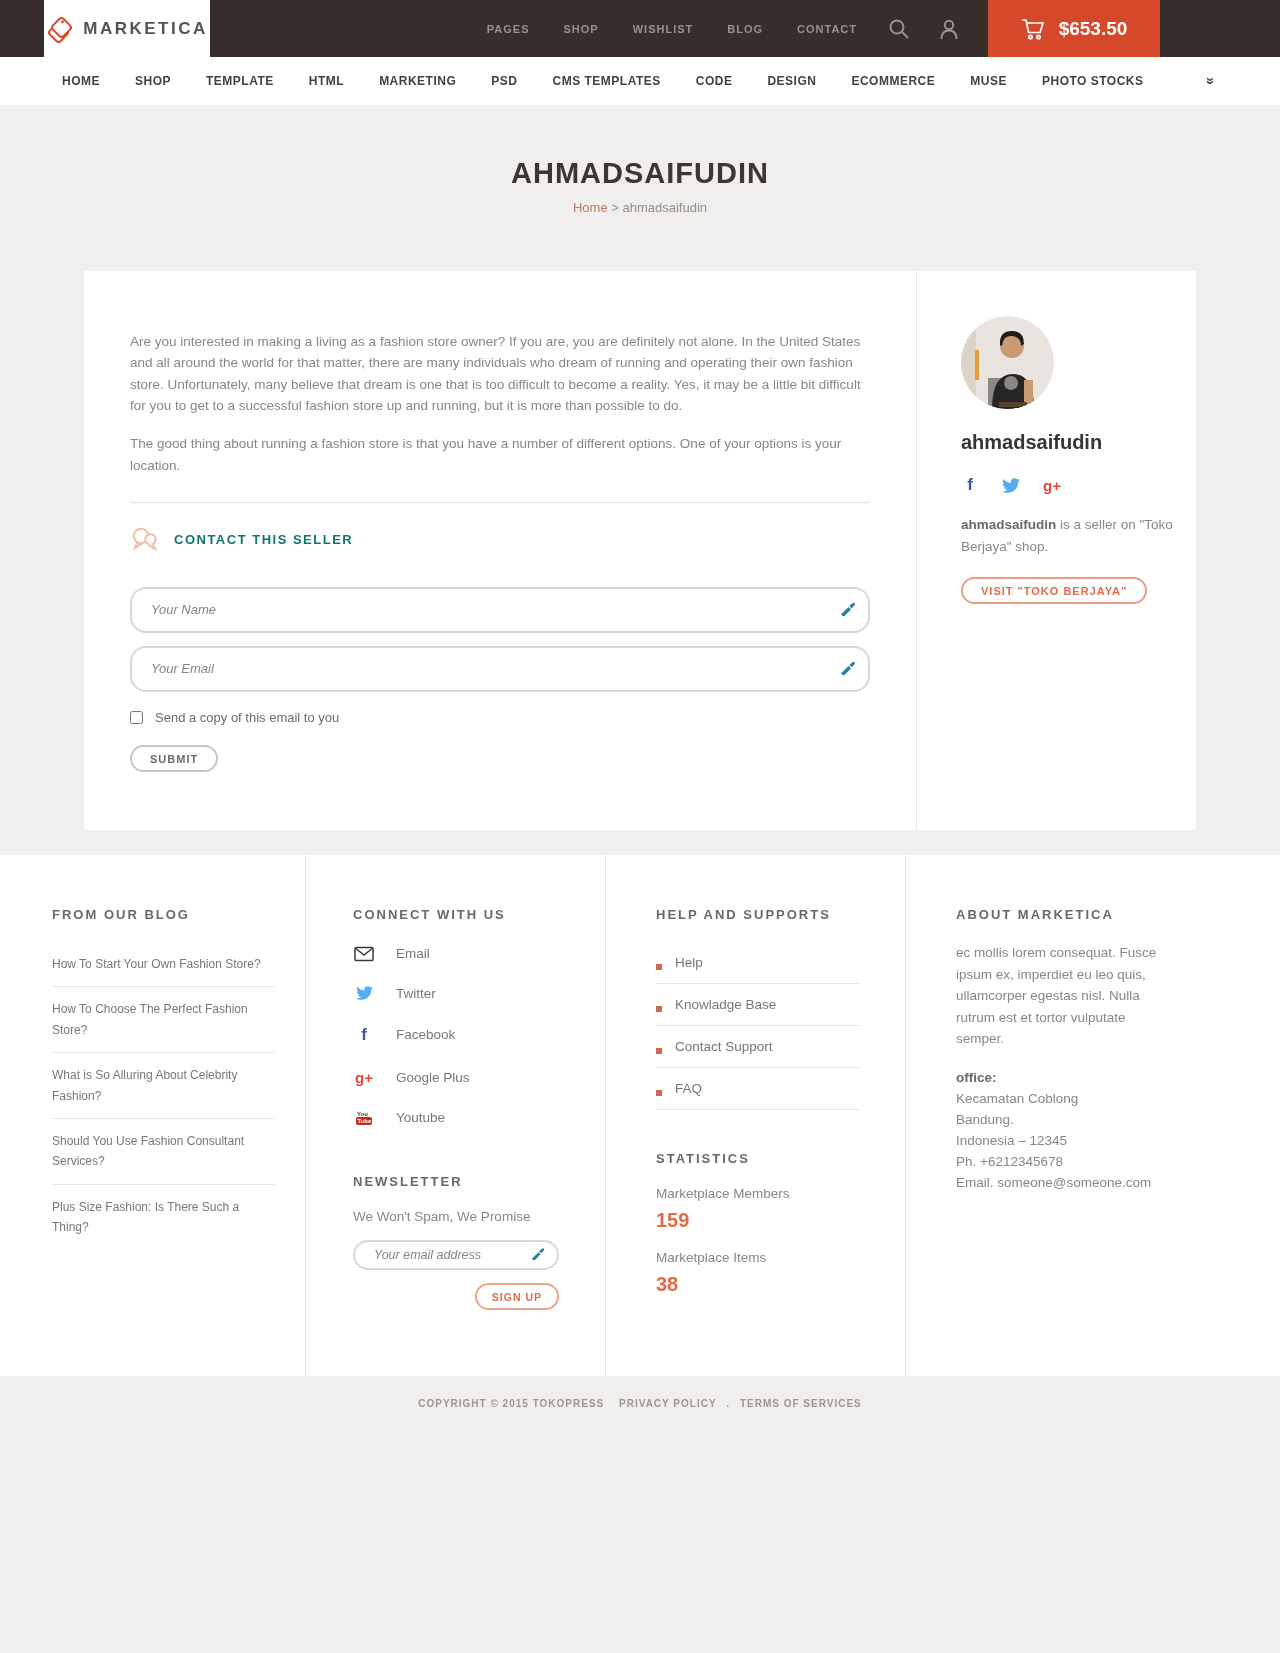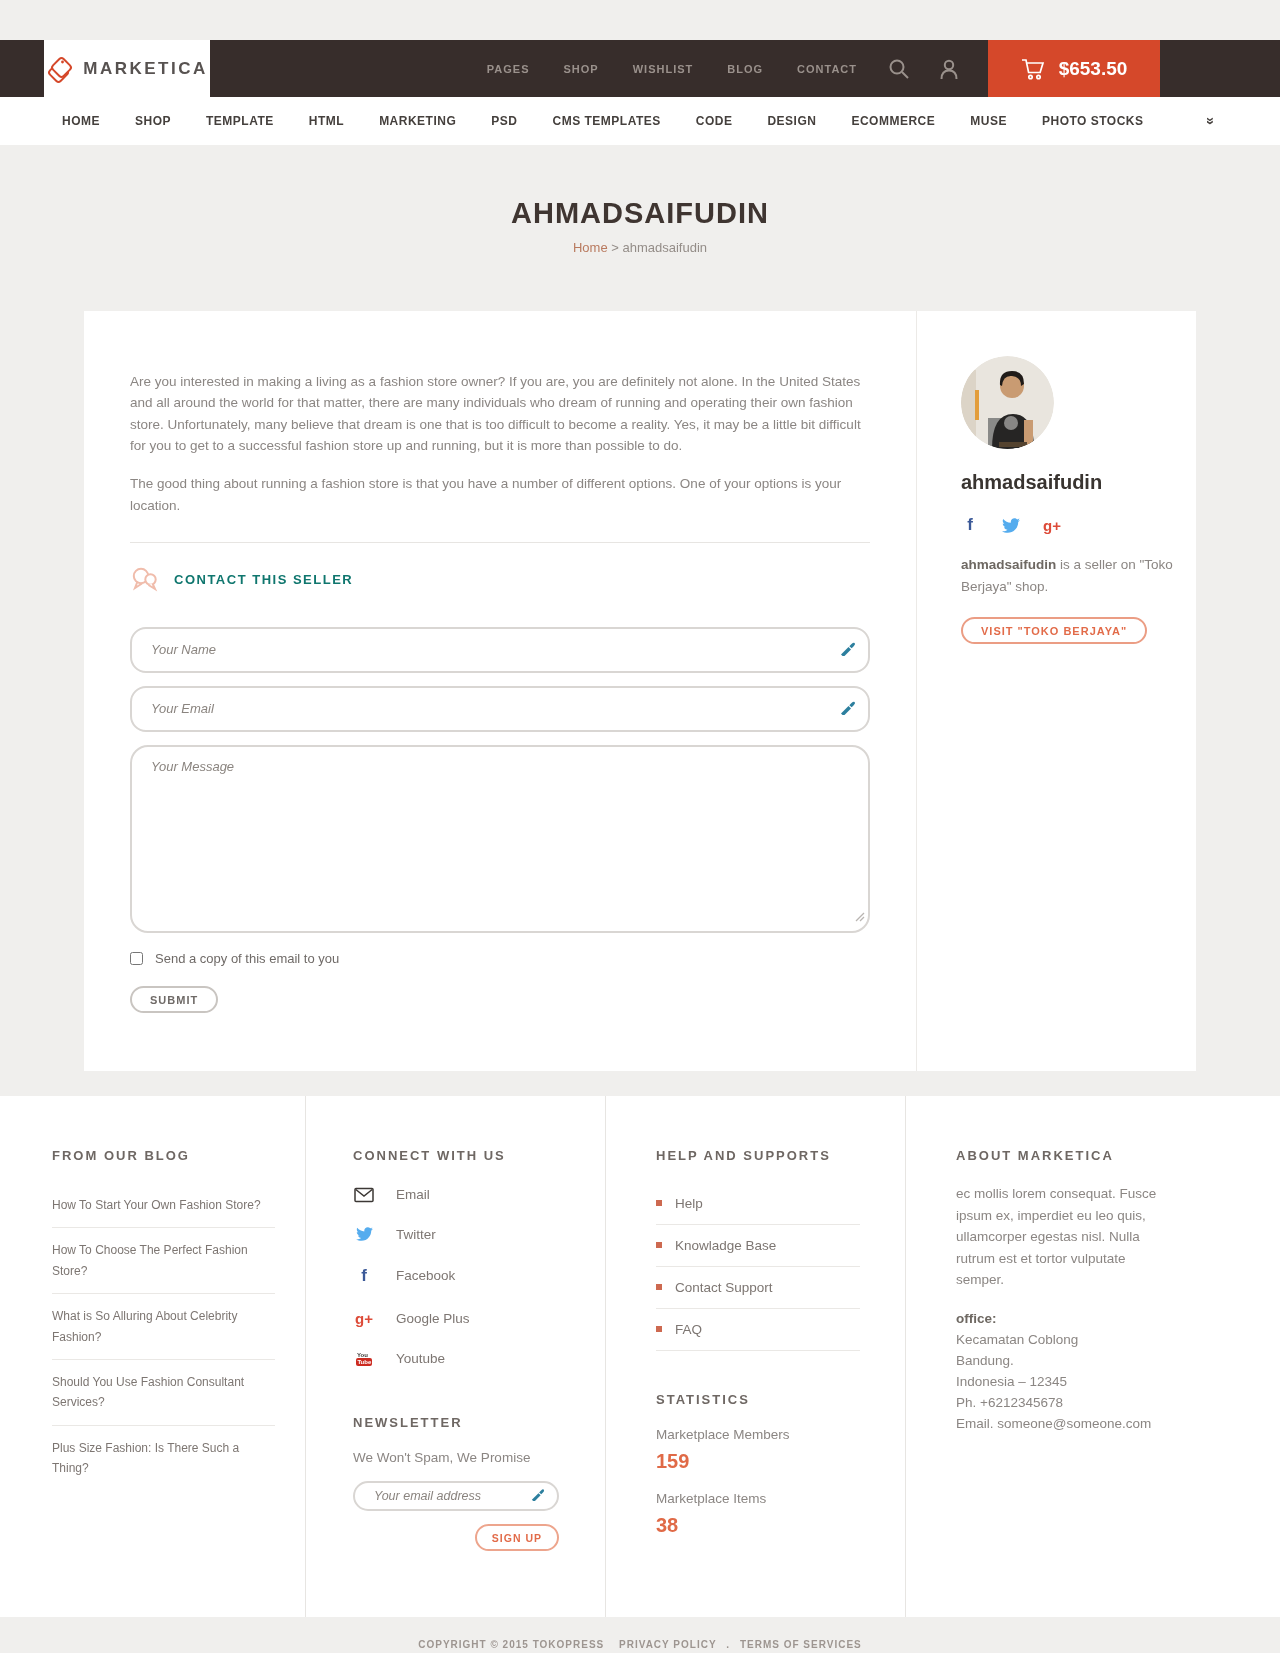--- a/index.html
+++ b/index.html
@@ -3,21 +3,21 @@
 <meta charset="utf-8">
 <style>
   * { box-sizing: border-box; margin: 0; padding: 0; }
   body {
     width: 1280px; margin: 0 auto;
     background: #f0efed;
     font-family: "Liberation Sans", sans-serif;
     color: #7d7672;
   }
   
-  .topbar { position: relative; height: 57px; background: #372d2b; display: flex; align-items: center; justify-content: flex-end; margin-top: 40px; }
+  .topbar { position: relative; height: 57px; background: #372d2b; display: flex; align-items: center; justify-content: flex-end; }
   .logo-box { position: absolute; left: 44px; top: 0; width: 166px; height: 57px; background: #fff; display: flex; align-items: center; justify-content: center; gap: 9px; }
   .logo-text { font-size: 17px; font-weight: bold; letter-spacing: 2.5px; color: #575250; }
   .topnav { display: flex; align-items: center; }
   .topnav .tlink { padding: 0 17px; font-size: 11px; font-weight: bold; letter-spacing: 1px; color: #9a918c; cursor: pointer; }
   .icon-btn { padding: 0 14px; cursor: pointer; display: flex; align-items: center; }
   .cart-btn { width: 172px; height: 57px; margin-right: 120px; margin-left: 14px; background: #d5482a; display: flex; align-items: center; justify-content: center; gap: 12px; cursor: pointer; }
   .cart-total { color: #fff; font-size: 19px; font-weight: bold; }
   
   .mainnav { height: 48px; background: #fff; display: flex; align-items: center; padding-left: 62px; }
   .mainnav .mlink { margin-right: 35px; font-size: 12px; font-weight: bold; letter-spacing: .5px; color: #45403d; cursor: pointer; white-space: nowrap; }
@@ -72,21 +72,21 @@
   .connect-row { display: flex; align-items: center; gap: 21px; margin-top: 24px; cursor: pointer; }
   .connect-row .cicon { width: 22px; display: flex; justify-content: center; }
   .connect-label { font-size: 13.5px; color: #7d7672; }
   .news-block { margin-top: 48px; }
   .news-tag { font-size: 13.5px; color: #8b8683; margin-bottom: 16px; }
   .news-field { position: relative; }
   .news-input { width: 100%; height: 30px; border: 2px solid #d9d6d3; border-radius: 15px; padding: 0 36px 0 19px; font-family: "Liberation Sans", sans-serif; font-size: 12.5px; color: #6f6a66; outline: none; }
   .news-input::placeholder { font-style: italic; color: #8a847f; opacity: 1; }
   .signup-row { text-align: right; margin-top: 13px; }
   .signup-btn { border-color: #eda58d; color: #e26b49; font-size: 10.5px; padding: 6px 15px 5px 15px; }
-  .help-item { display: flex; align-items: center; gap: 13px; font-size: 13.5px; color: #7d7672; padding: 13px 0; border-bottom: 1px solid #eae8e5; cursor: pointer; }
+  .help-item { display: flex; align-items: flex-end; gap: 13px; font-size: 13.5px; color: #7d7672; padding: 13px 0; border-bottom: 1px solid #eae8e5; cursor: pointer; }
   .sq-bullet { width: 6px; height: 6px; background: #cd6950; flex: 0 0 auto; }
   .stats-block { margin-top: 41px; }
   .stat-label { font-size: 13.5px; color: #8b8683; margin-top: 18px; }
   .stat-value { font-size: 20px; font-weight: bold; color: #e06a47; margin-top: 8px; }
   .about-text { font-size: 13.5px; line-height: 1.6; color: #8b8683; }
   .office-block { margin-top: 18px; font-size: 13.5px; line-height: 1.55; color: #8b8683; }
   .office-label { font-weight: bold; color: #6e6862; }
   
   .bottombar { height: 140px; padding-top: 22px; text-align: center; font-size: 10px; font-weight: bold; letter-spacing: 1px; color: #9d9590; }
   .bottombar .blink { cursor: pointer; }
@@ -195,29 +195,20 @@
       </span>
     </div>
     <div class="field">
       <input class="txt-input" type="text" placeholder="Your Email" style="">
       <span class="pen-wrap">
         <svg width="16" height="16" viewBox="0 0 16 16">
           <g fill="#2c7f9e">
             <path d="M1 14.5 L8.5 7 l2.5 2.5 L3.5 17 z"></path>
             <path d="M9.3 6.2 l2.2-2.2 q2-2 3.2-1 q1 1.2-1 3.2 l-2 2 z"></path>
           </g>
-        </svg>
-      </span>
-    </div>
-    <div class="field">
-      <textarea class="txt-area" placeholder="Your Message" style=""></textarea>
-      <span class="resize-corner">
-        <svg width="10" height="10" viewBox="0 0 10 10" stroke="#b9b5b1" stroke-width="1.3">
-          <line x1="1" y1="9" x2="9" y2="1"></line>
-            <line x1="5" y1="9" x2="9" y2="5"></line>
         </svg>
       </span>
     </div>
 
     <div class="check-row">
       <input type="checkbox" style="">
       <span class="check-label">Send a copy of this email to you</span>
     </div>
 
     <button class="btn-outline submit-btn">SUBMIT</button>

